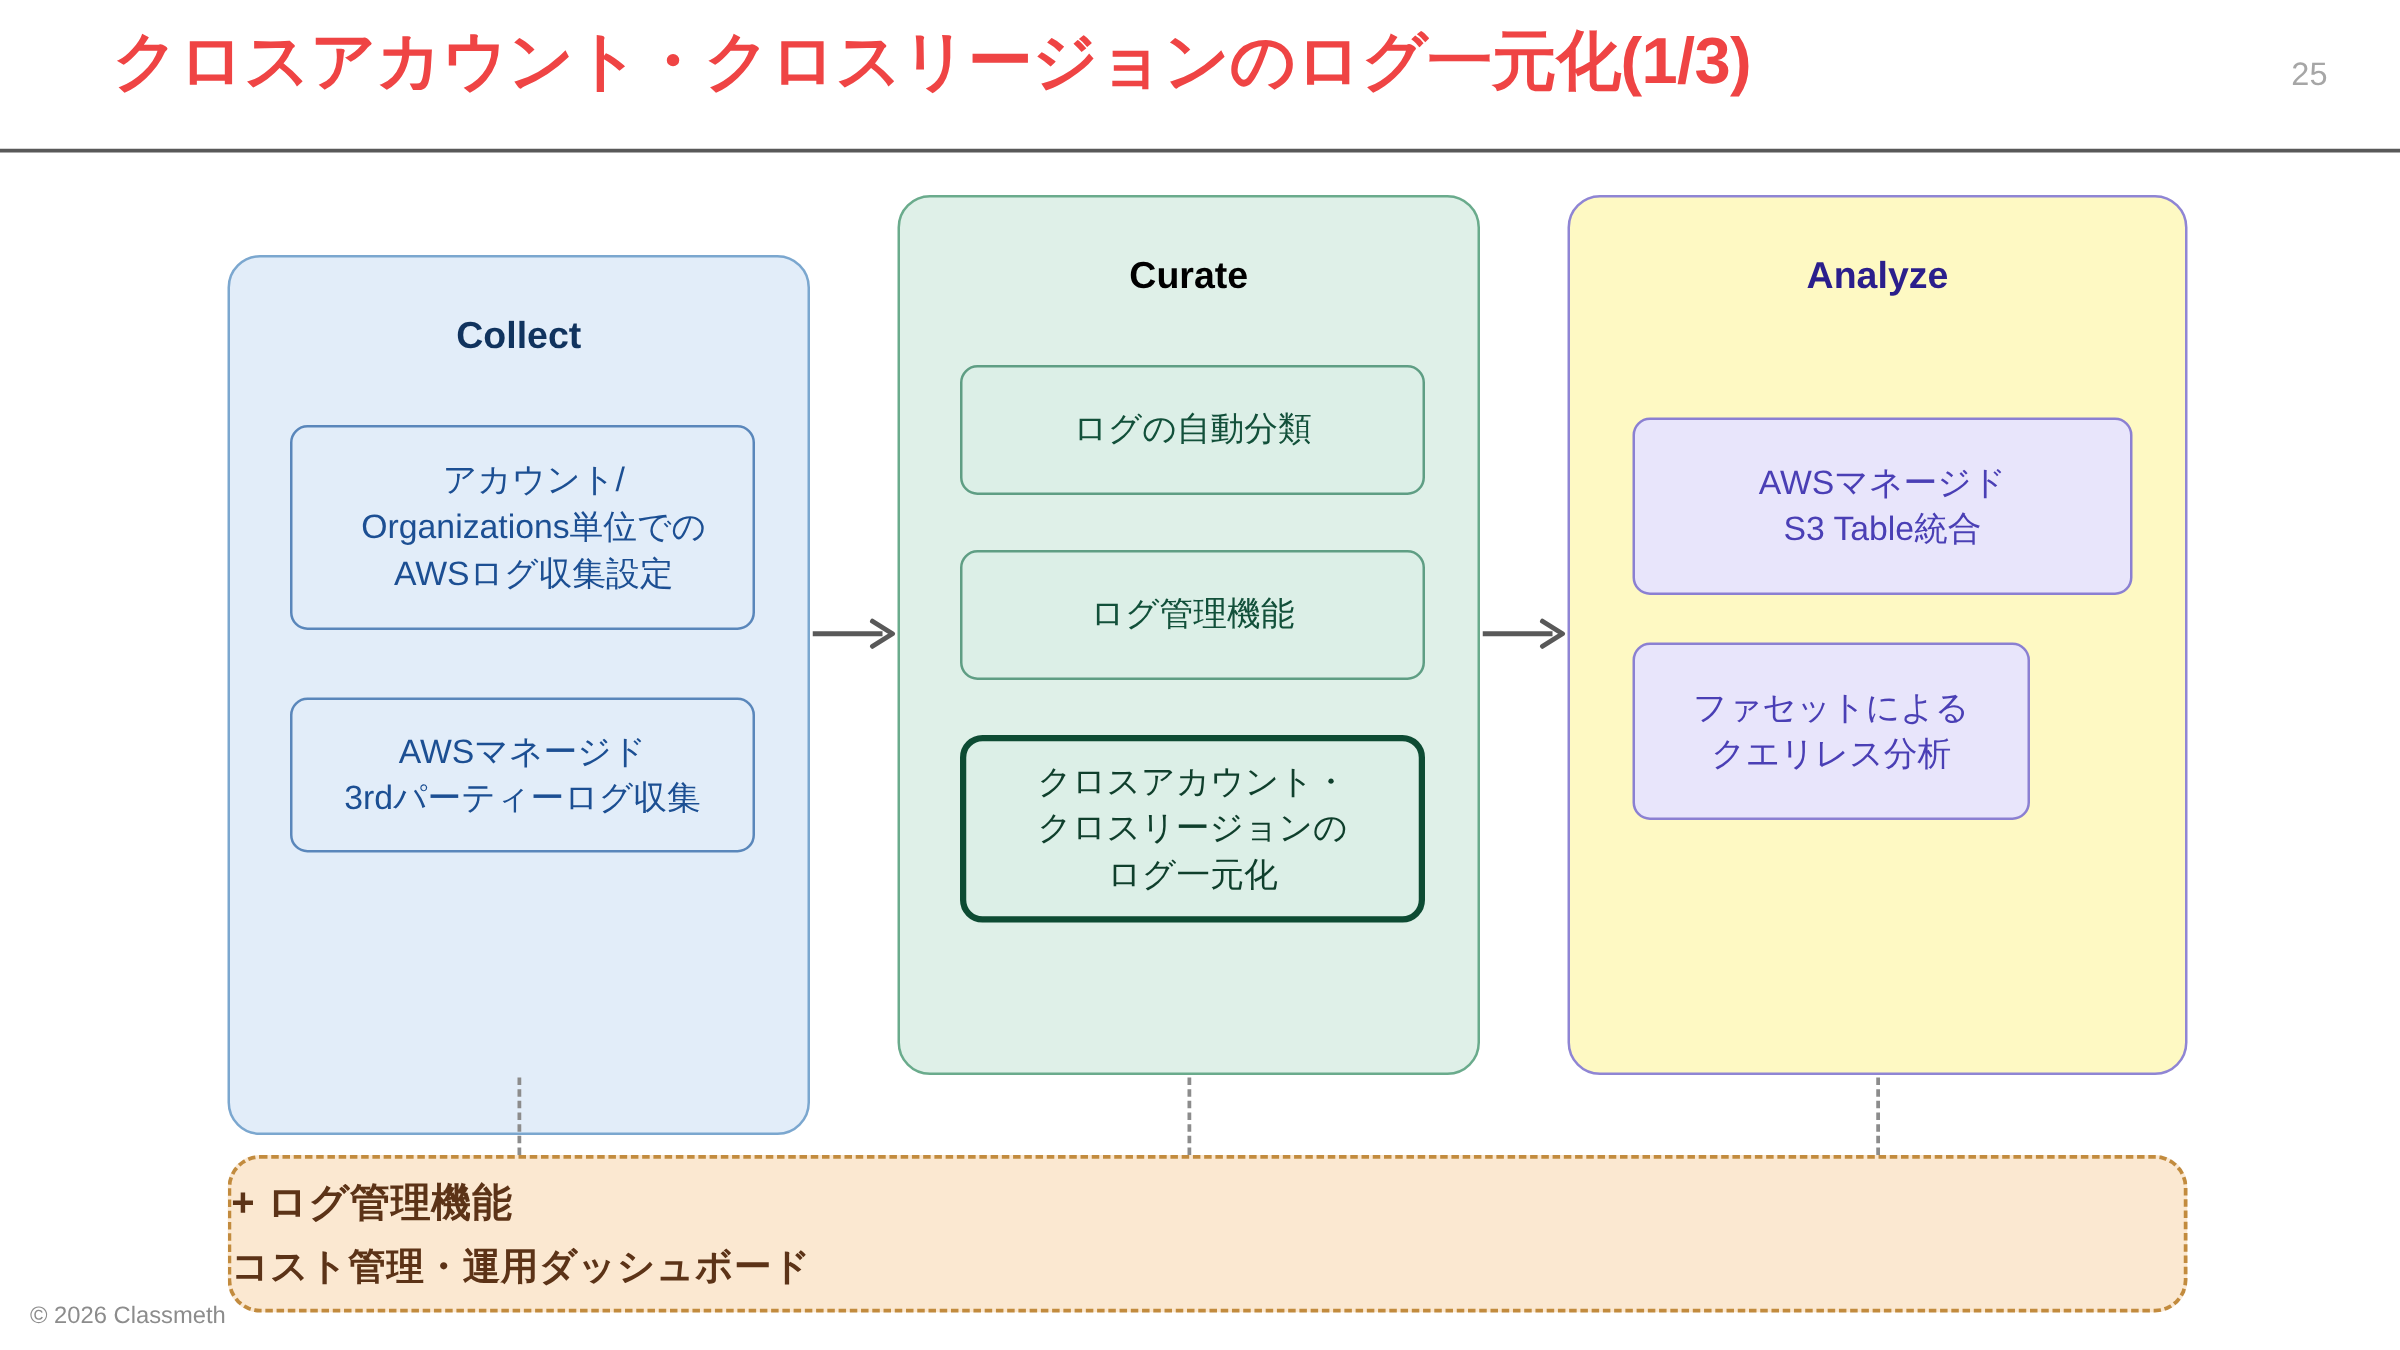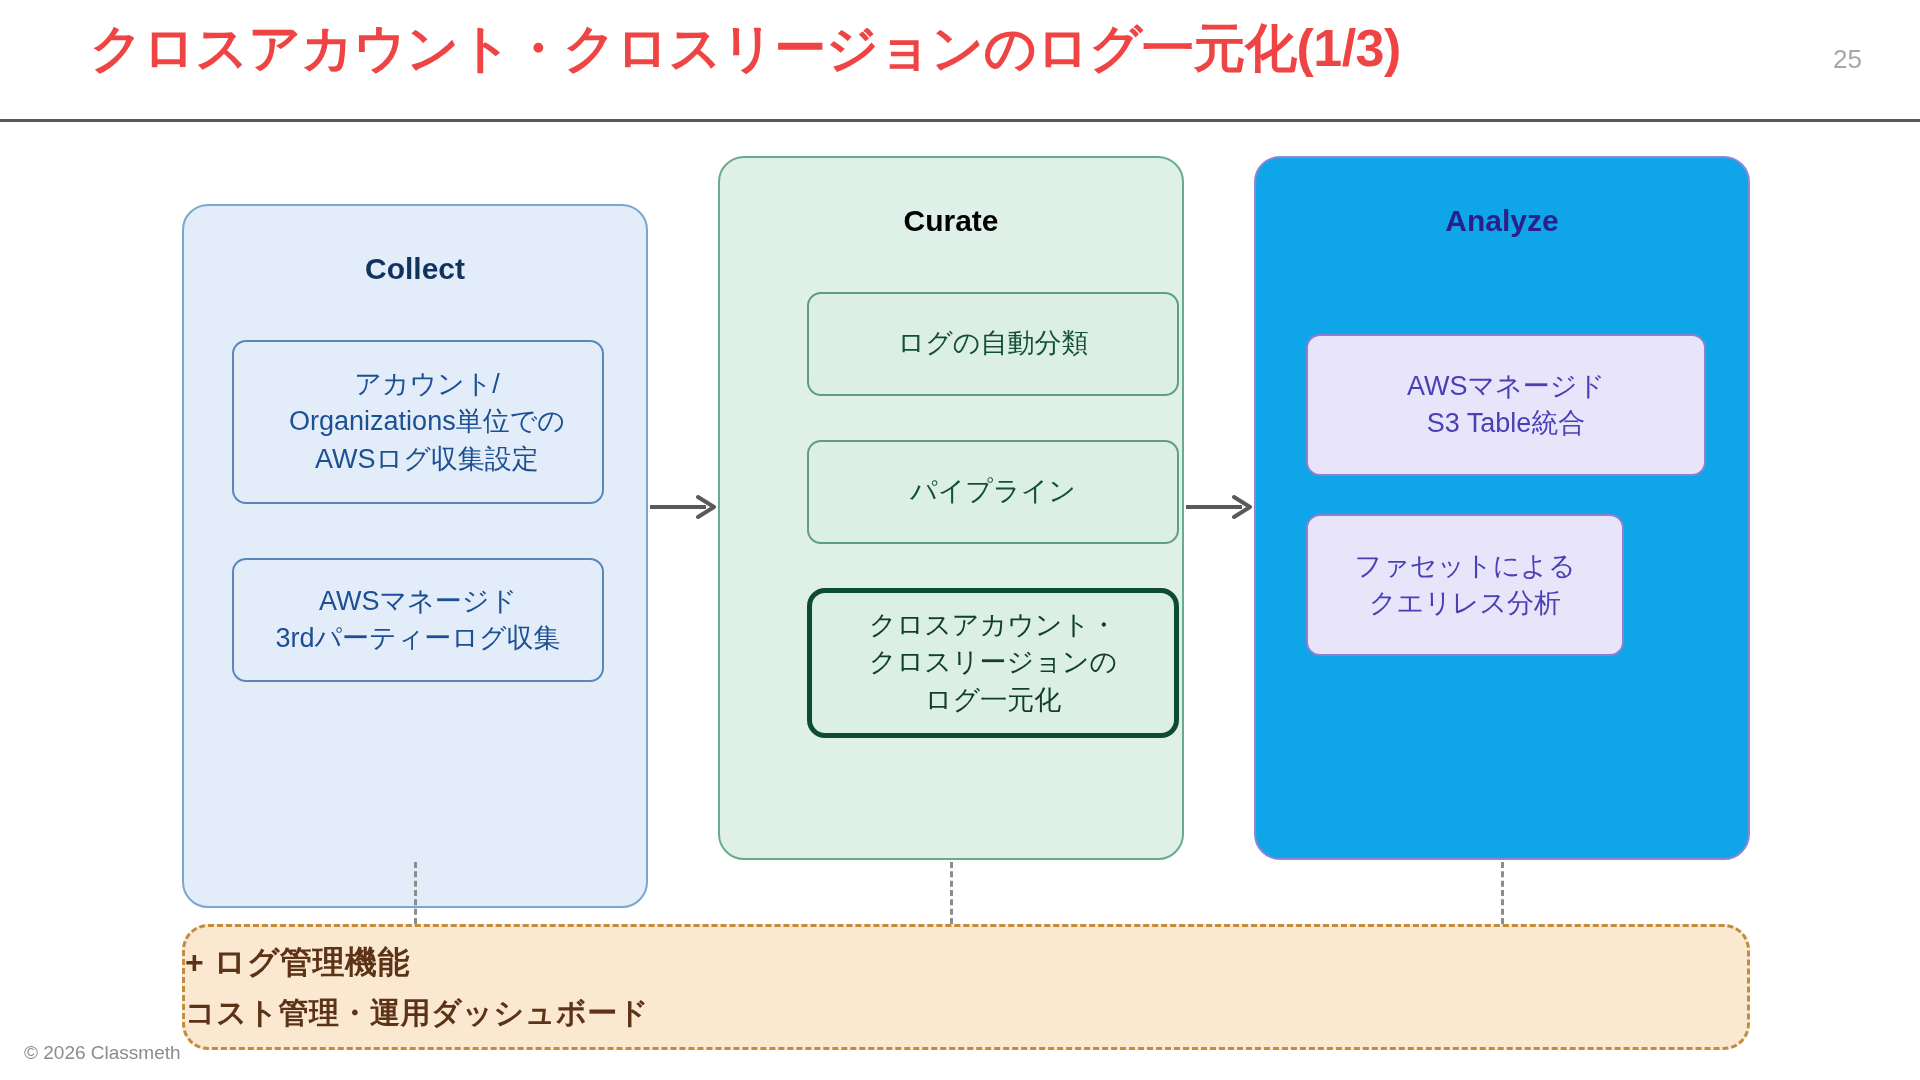--- a/index.html
+++ b/index.html
@@ -55,41 +55,41 @@
     position: absolute;
     left: 0; right: 0;
     top: 46px;
     text-align: center;
     font-size: 30px;
     font-weight: bold;
   }
 
   #col-collect  { left: 182px;  width: 466px; background: #e2edf9; border-color: #7ba7cf; margin-top: 48px; }
   #col-curate   { left: 718px;  width: 466px; background: #dff0e8; border-color: #6aab8c; }
-  #col-analyze  { left: 1254px; width: 496px; background: #0ea5e9; border-color: #8f85d4; }
+  #col-analyze  { left: 1254px; width: 496px; background: #fef9c3; border-color: #8f85d4; }
 
   #col-collect .column-title { color: #10335e; }
   #col-curate  .column-title { color: #000000; }
   #col-analyze .column-title { color: #2b1f8c; }
 
   
   .card {
     position: absolute;
     border-radius: 14px;
     border-width: 2px;
     border-style: solid;
     display: flex;
     align-items: center;
     justify-content: center;
     text-align: center;
     font-size: 27px;
     line-height: 1.38;
   }
   .card.blue   { background: #e2edf9; border-color: #5a87bb; color: #1c4f93; }
-  .card.green  { background: #dcefe7; border-color: #5f9e84; color: #12503a; margin-left: 39px; }
+  .card.green  { background: #dcefe7; border-color: #5f9e84; color: #12503a; }
   .card.purple { background: #e8e5fb; border-color: #8b80d2; color: #4a3fb5; }
 
   .card.highlight {
     border-width: 5px;
     border-color: #0d4b33;
     color: #0f3f2c;
     border-radius: 18px;
   }
 
   
@@ -200,21 +200,21 @@
     <div class="column-title">Curate</div>
 
     <div id="card-curate-1" class="card green">
       <div>
         <span>ログの自動分類</span>
       </div>
     </div>
 
     <div id="card-curate-2" class="card green">
       <div>
-        <span>パイプライン</span>
+        <span>ログ管理機能</span>
       </div>
     </div>
 
     <div id="card-curate-3" class="card green highlight">
       <div>
         <span>クロスアカウント・</span><br>
         <span>クロスリージョンの</span><br>
         <span>ログ一元化</span>
       </div>
     </div>

